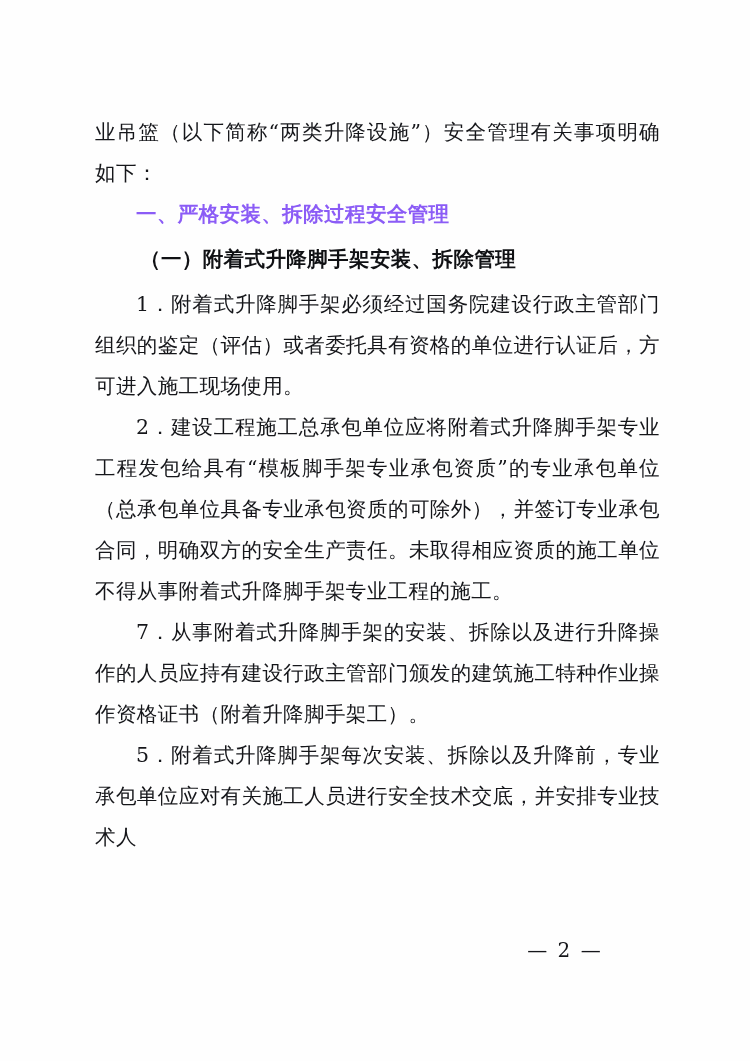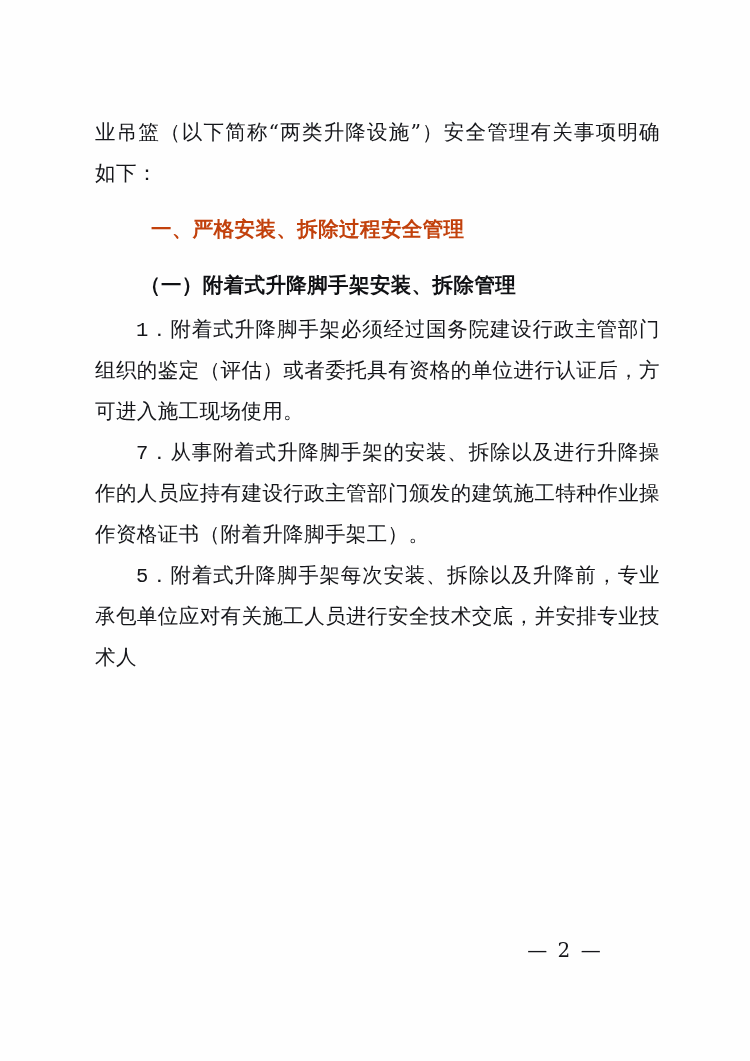--- a/index.html
+++ b/index.html
@@ -33,30 +33,29 @@
     font-size: 20.5px;
     line-height: 41px;
     letter-spacing: 0.4px;
     text-align: justify;
     text-justify: inter-ideograph;
     margin: 0 0 0 0;
     color: #15161a;
   }
   .para.indent {
     text-indent: 41px;
-    font-family: Liberation Mono, monospace;
   }
   .heading {
     font-size: 20.5px;
     line-height: 41px;
     letter-spacing: 0.4px;
     font-weight: bold;
     text-indent: 41px;
-    margin: 15px;
-    color: #c2410c;
+    margin: 0;
+    color: #8b5cf6;
   }
   .subheading {
     font-size: 20.5px;
     line-height: 41px;
     letter-spacing: 0.4px;
     font-weight: bold;
     text-indent: 41px;
     margin: 4px;
     color: #101114;
   }
@@ -79,19 +78,20 @@
 <div class="page">
   <div class="content">
 
     <p class="para">业吊篮（以下简称“两类升降设施”）安全管理有关事项明确如下：</p>
 
     <p class="heading">一、严格安装、拆除过程安全管理</p>
 
     <p class="subheading">（一）附着式升降脚手架安装、拆除管理</p>
 
     <p class="para indent">1．附着式升降脚手架必须经过国务院建设行政主管部门组织的鉴定（评估）或者委托具有资格的单位进行认证后，方可进入施工现场使用。</p>
+    <p class="para indent">2．建设工程施工总承包单位应将附着式升降脚手架专业工程发包给具有“模板脚手架专业承包资质”的专业承包单位（总承包单位具备专业承包资质的可除外），并签订专业承包合同，明确双方的安全生产责任。未取得相应资质的施工单位不得从事附着式升降脚手架专业工程的施工。</p>
     <p class="para indent">7．从事附着式升降脚手架的安装、拆除以及进行升降操作的人员应持有建设行政主管部门颁发的建筑施工特种作业操作资格证书（附着升降脚手架工）。</p>
     <p class="para indent">5．附着式升降脚手架每次安装、拆除以及升降前，专业承包单位应对有关施工人员进行安全技术交底，并安排专业技术人</p>
 
   </div>
 
   <div class="page-number">— 2 —</div>
 </div>
 
 </body></html>

